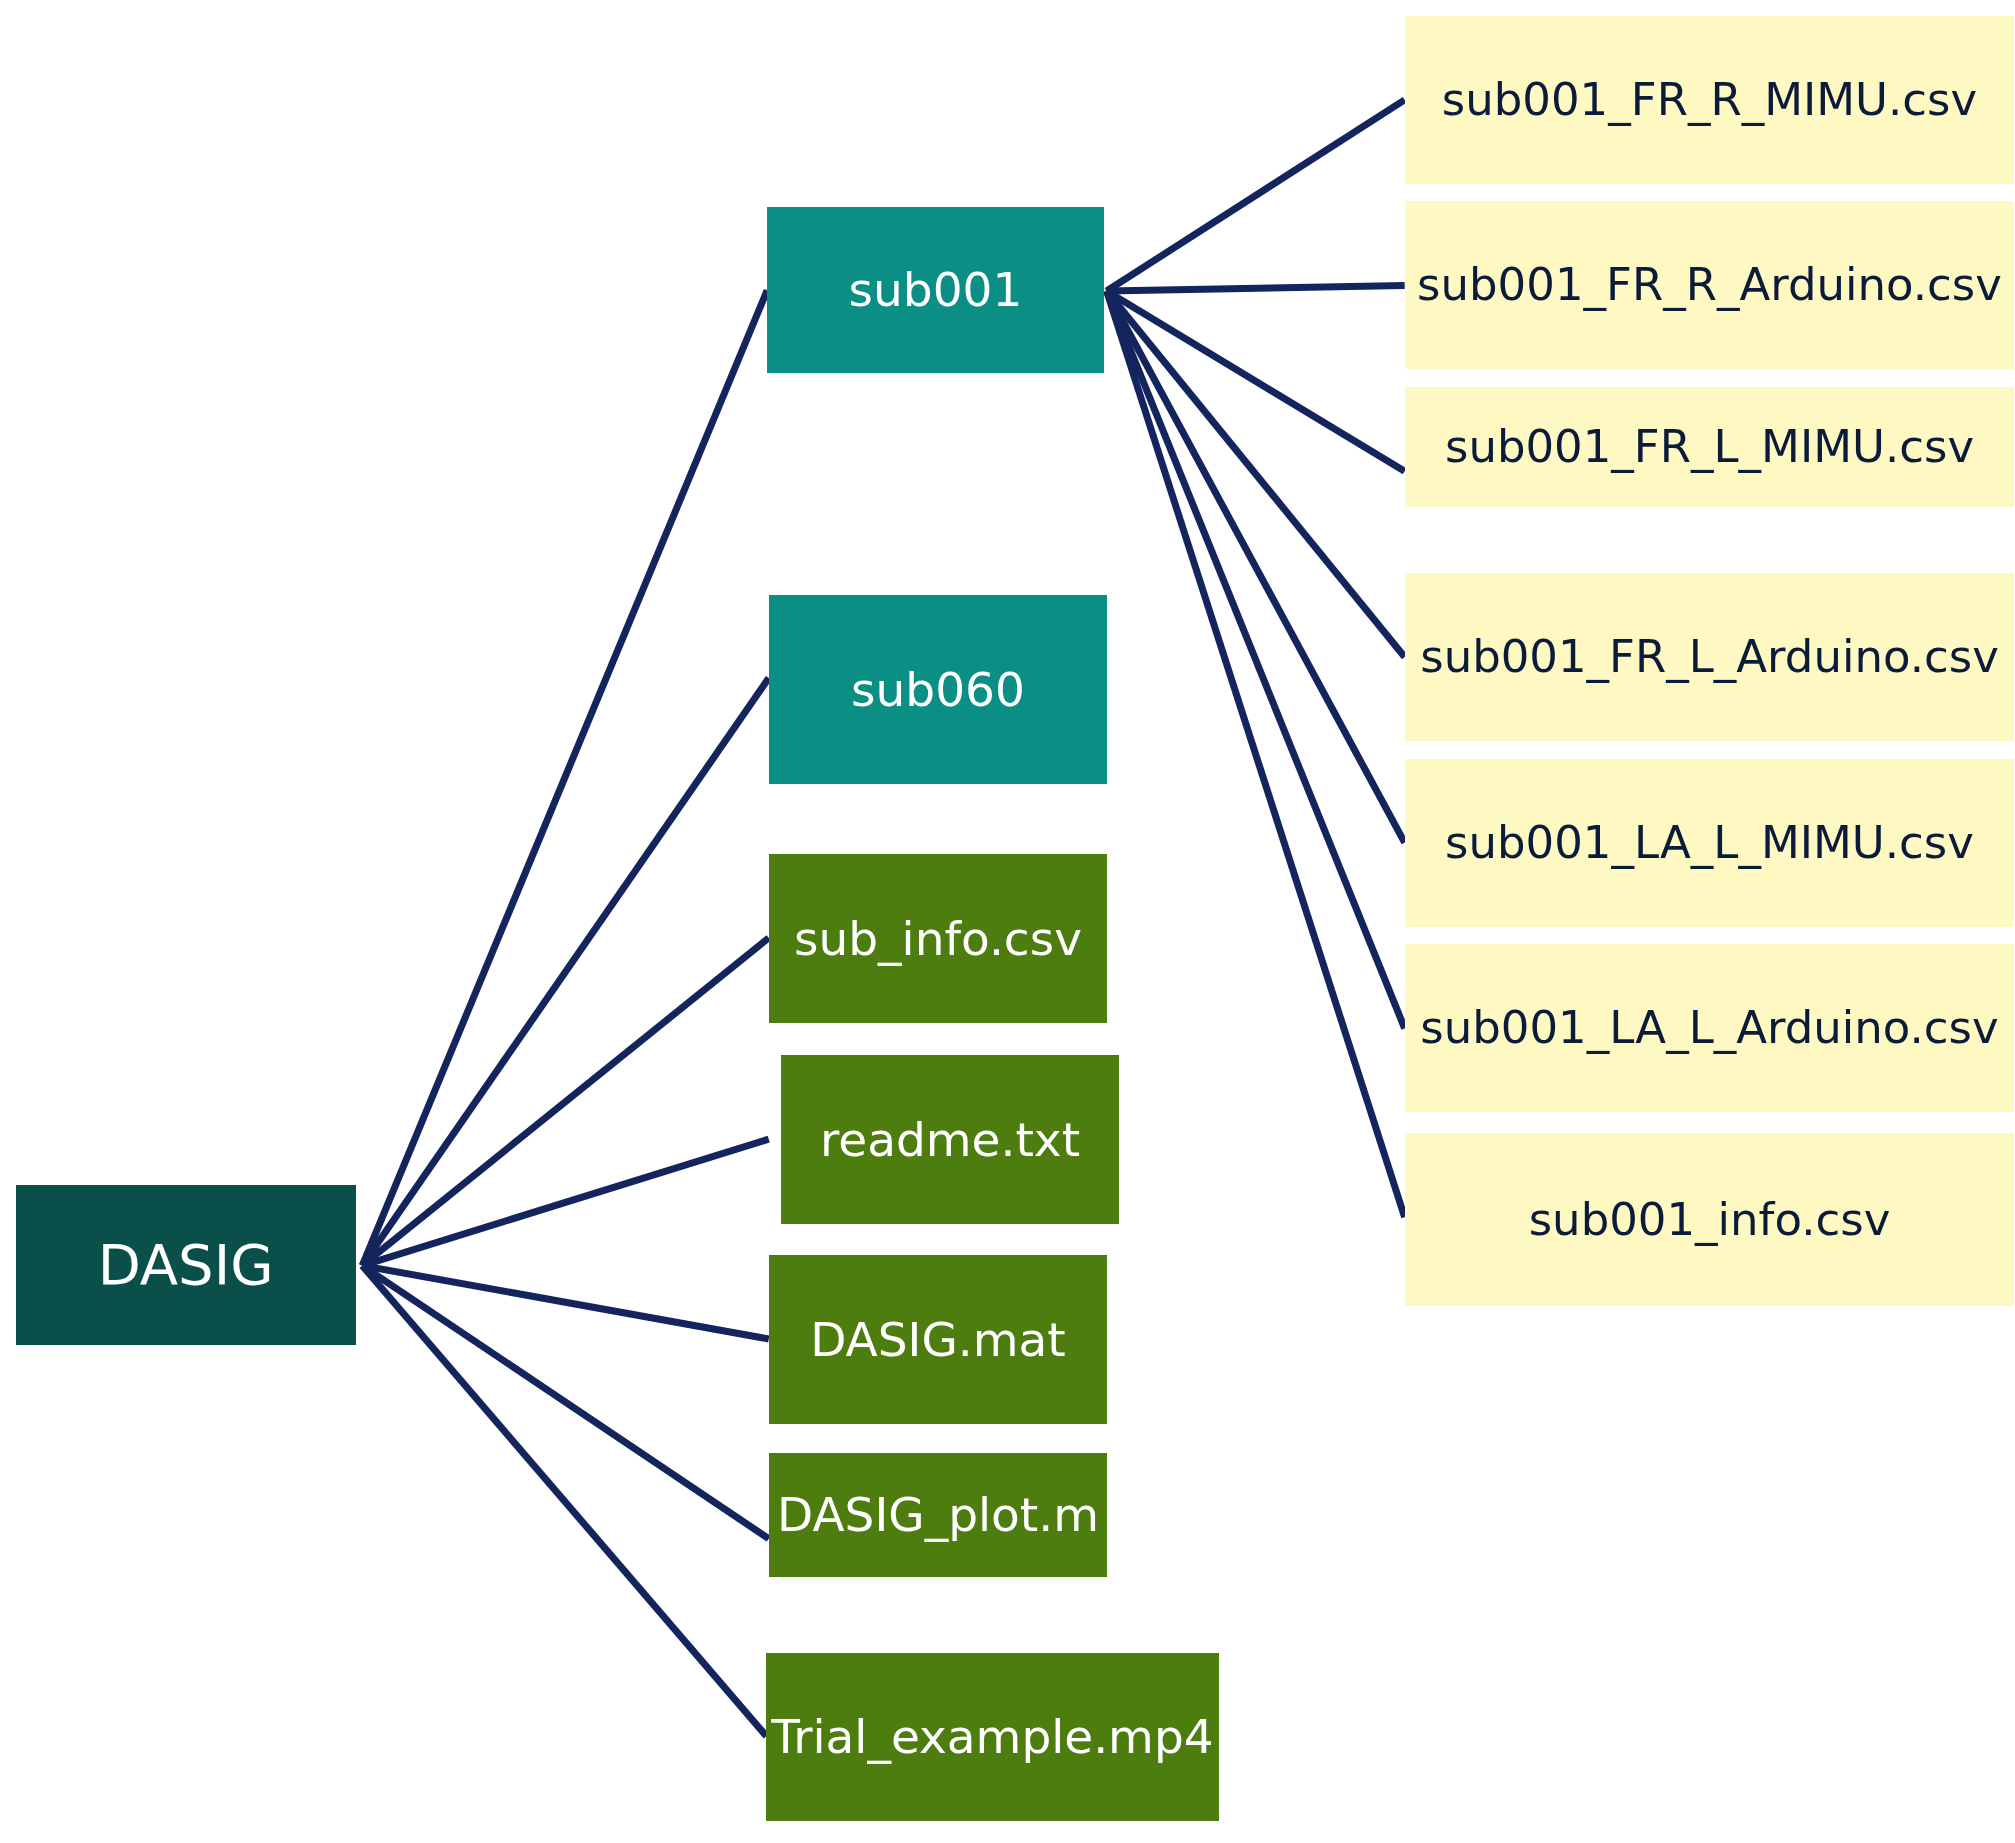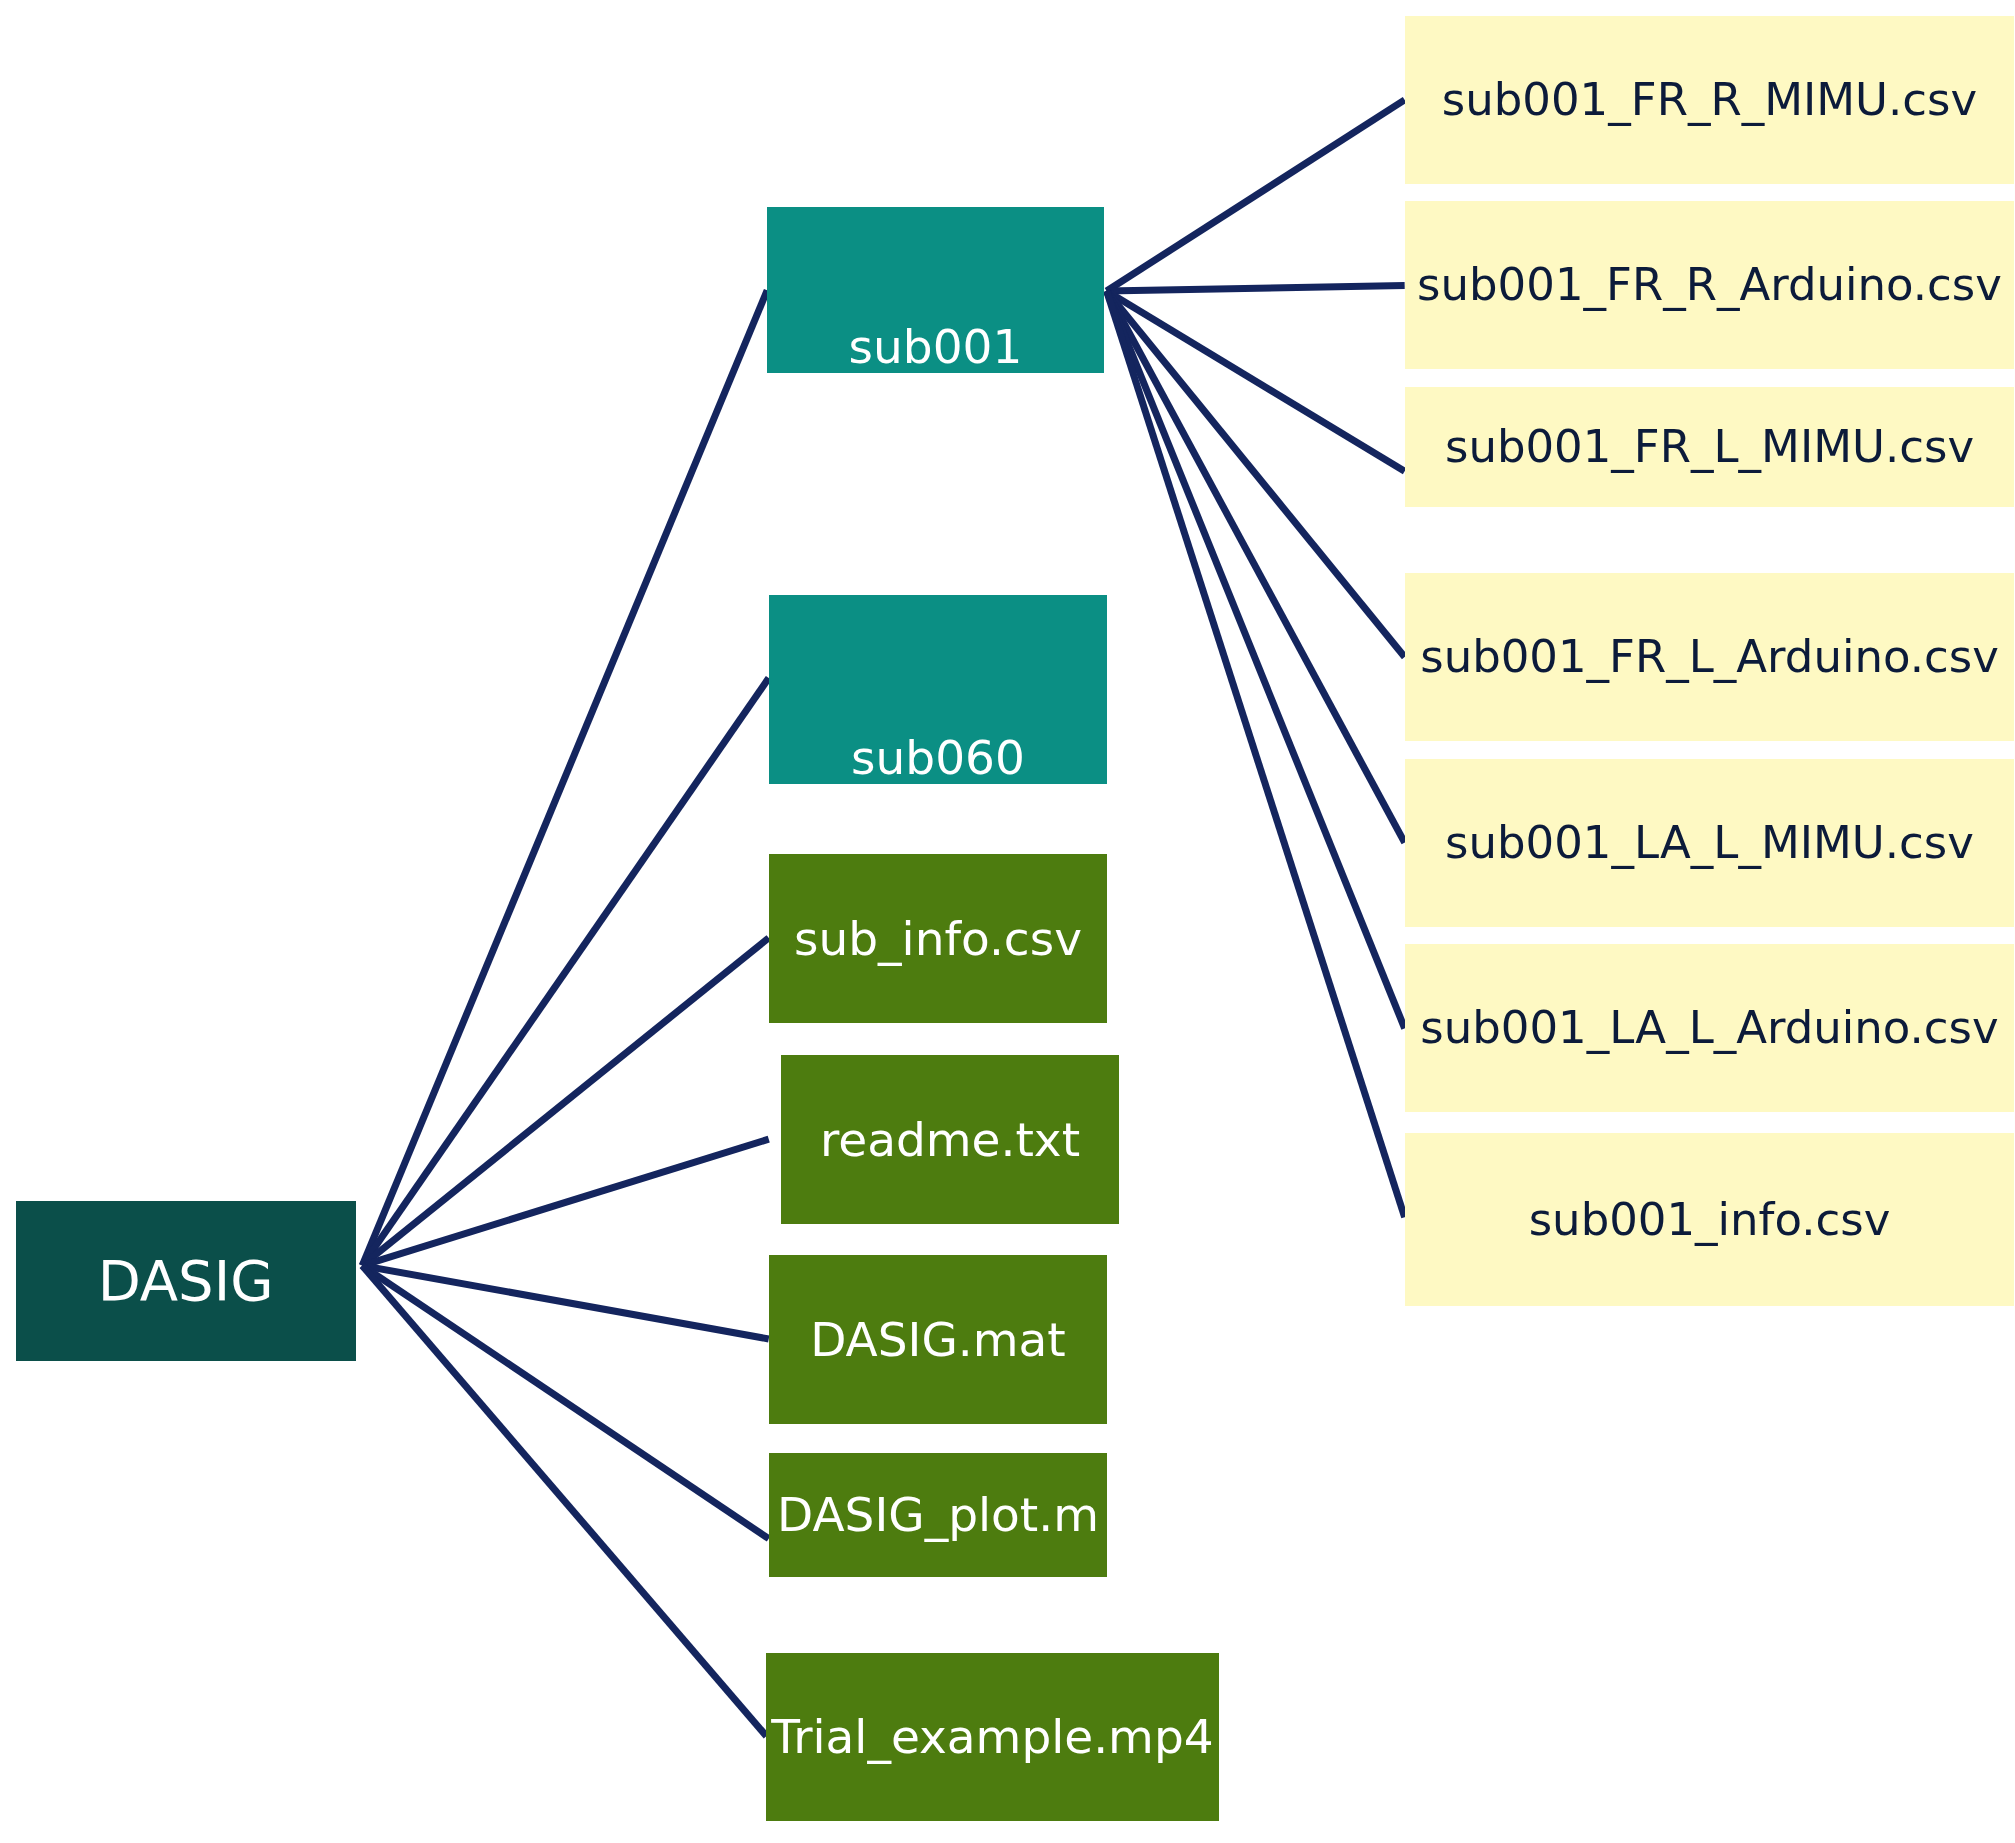--- a/index.html
+++ b/index.html
@@ -37,21 +37,20 @@
   }
   .node-root {
     background: #0B4F4A;
     color: #ffffff;
     font-size: 56px;
   }
   .node-folder {
     background: #0B8F84;
     color: #ffffff;
     font-size: 47px;
-    align-items: flex-end;
   }
   .node-file {
     background: #4d7c0f;
     color: #ffffff;
     font-size: 47px;
   }
   .node-leaf {
     background: #fef9c3;
     color: #0C1B3A;
     font-size: 45px;
@@ -73,21 +72,21 @@
       <line x1="1418" y1="373" x2="1800" y2="128" stroke="#14255E" stroke-width="9" stroke-linecap="butt"></line>
       <line x1="1418" y1="373" x2="1800" y2="366" stroke="#14255E" stroke-width="9" stroke-linecap="butt"></line>
       <line x1="1418" y1="373" x2="1800" y2="604" stroke="#14255E" stroke-width="9" stroke-linecap="butt"></line>
       <line x1="1418" y1="373" x2="1800" y2="842" stroke="#14255E" stroke-width="9" stroke-linecap="butt"></line>
       <line x1="1418" y1="373" x2="1800" y2="1080" stroke="#14255E" stroke-width="9" stroke-linecap="butt"></line>
       <line x1="1418" y1="373" x2="1800" y2="1318" stroke="#14255E" stroke-width="9" stroke-linecap="butt"></line>
       <line x1="1418" y1="373" x2="1800" y2="1560" stroke="#14255E" stroke-width="9" stroke-linecap="butt"></line>
     </svg>
 
   <div id="nodes-layer">
-      <div class="node node-root" style="left: 15.6px; top: 1185px; width: 340px; height: 160px; margin-top: 16px;">
+      <div class="node node-root" style="left: 15.6px; top: 1185px; width: 340px; height: 160px;">
         <span>DASIG</span>
       </div>
       <div class="node node-folder" style="left: 767px; top: 207px; width: 337px; height: 166px;">
         <span>sub001</span>
       </div>
       <div class="node node-folder" style="left: 769px; top: 595px; width: 338px; height: 189px;">
         <span>sub060</span>
       </div>
       <div class="node node-file" style="left: 769px; top: 854px; width: 338px; height: 169px;">
         <span>sub_info.csv</span>

